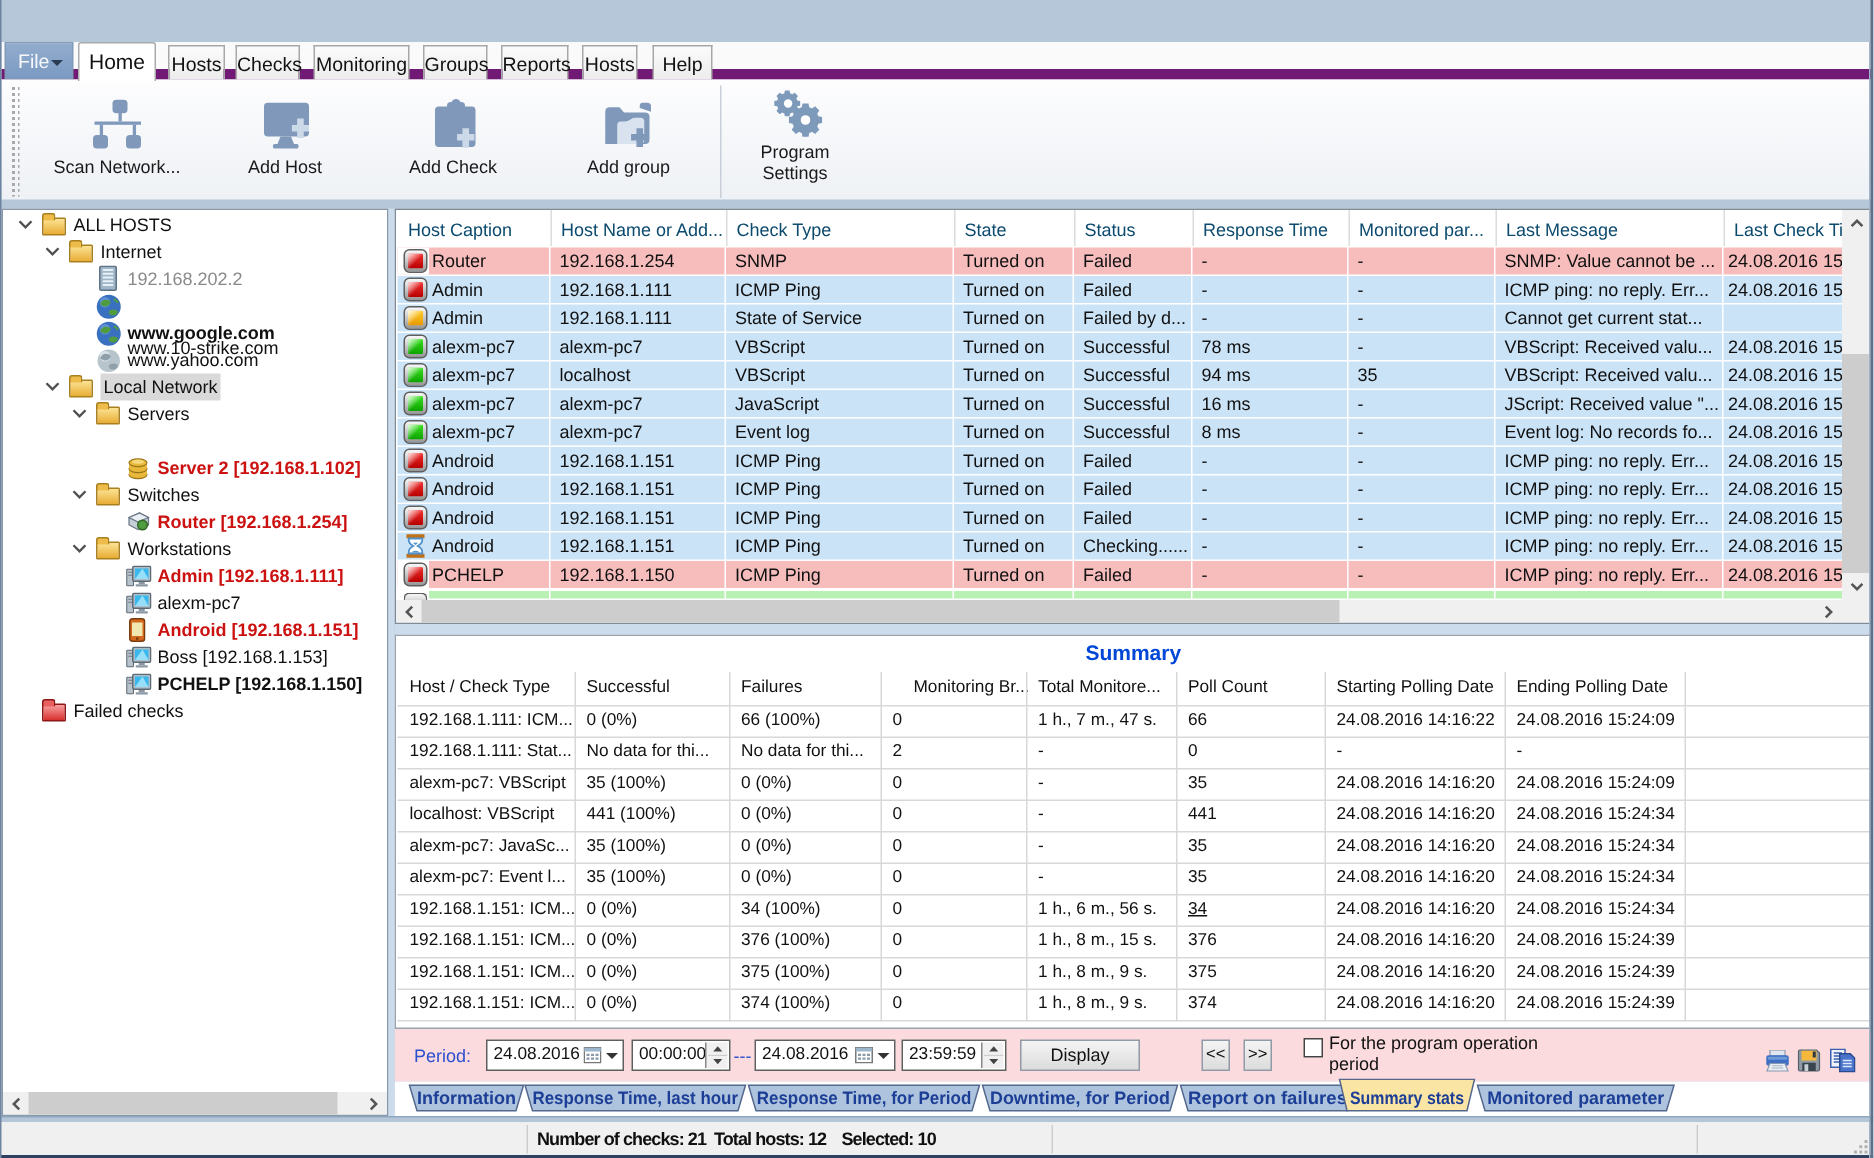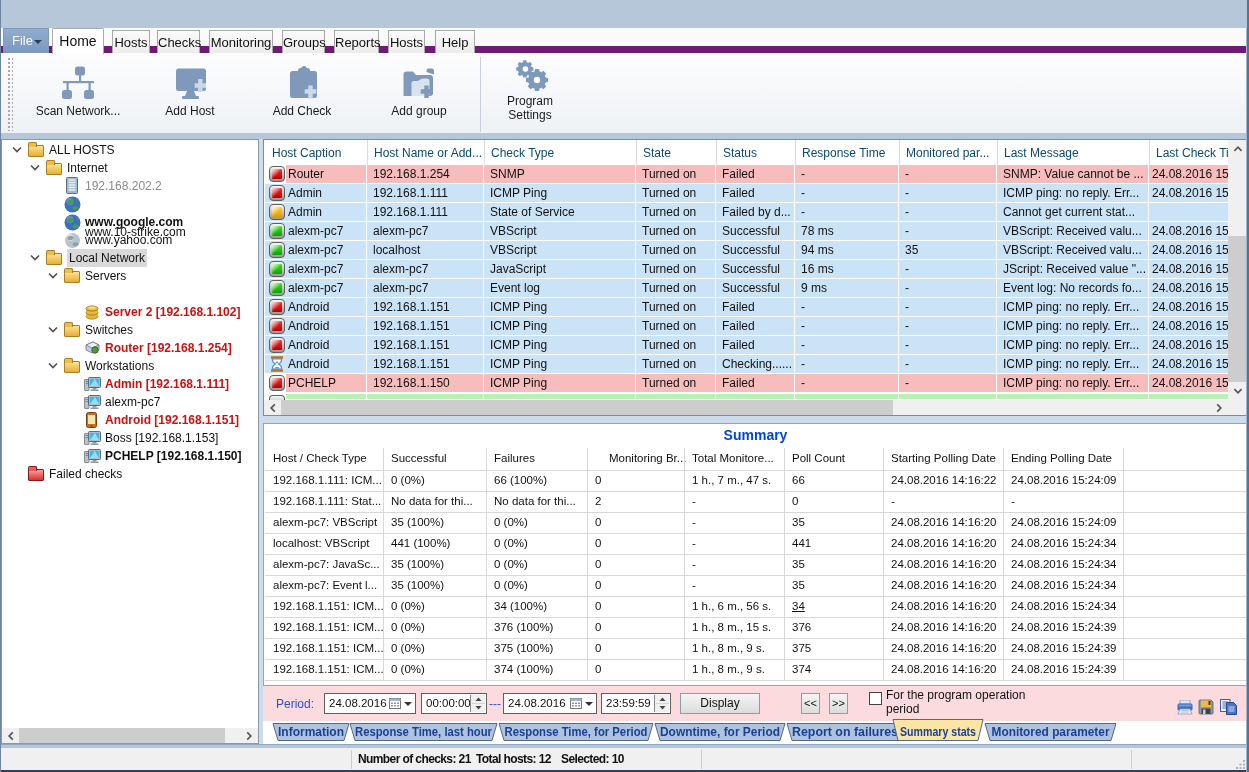--- a/index.html
+++ b/index.html
@@ -420,21 +420,21 @@
         <div class="cell" style="left:733px;width:151px;background:#cbe3f7;padding-left:6px;">JScript: Received value "...</div>
         <div class="cell" style="left:885px;width:79px;background:#cbe3f7;padding-left:3px;">24.08.2016 15:</div>
         <div class="sq sqg"></div>
       </div>
 <div class="row" style="left:0;top:139px;width:963px;">
         <div class="cell" style="left:1px;width:101px;background:#cbe3f7;padding-left:23px;">alexm-pc7</div>
         <div class="cell" style="left:103px;width:116px;background:#cbe3f7;padding-left:6px;">alexm-pc7</div>
         <div class="cell" style="left:220px;width:151px;background:#cbe3f7;padding-left:6px;">Event log</div>
         <div class="cell" style="left:372px;width:79px;background:#cbe3f7;padding-left:6px;">Turned on</div>
         <div class="cell" style="left:452px;width:78px;background:#cbe3f7;padding-left:6px;">Successful</div>
-        <div class="cell" style="left:531px;width:103px;background:#cbe3f7;padding-left:6px;">9 ms</div>
+        <div class="cell" style="left:531px;width:103px;background:#cbe3f7;padding-left:6px;">8 ms</div>
         <div class="cell" style="left:635px;width:97px;background:#cbe3f7;padding-left:6px;">-</div>
         <div class="cell" style="left:733px;width:151px;background:#cbe3f7;padding-left:6px;">Event log: No records fo...</div>
         <div class="cell" style="left:885px;width:79px;background:#cbe3f7;padding-left:3px;">24.08.2016 15:</div>
         <div class="sq sqg"></div>
       </div>
 <div class="row" style="left:0;top:158px;width:963px;">
         <div class="cell" style="left:1px;width:101px;background:#cbe3f7;padding-left:23px;">Android</div>
         <div class="cell" style="left:103px;width:116px;background:#cbe3f7;padding-left:6px;">192.168.1.151</div>
         <div class="cell" style="left:220px;width:151px;background:#cbe3f7;padding-left:6px;">ICMP Ping</div>
         <div class="cell" style="left:372px;width:79px;background:#cbe3f7;padding-left:6px;">Turned on</div>

